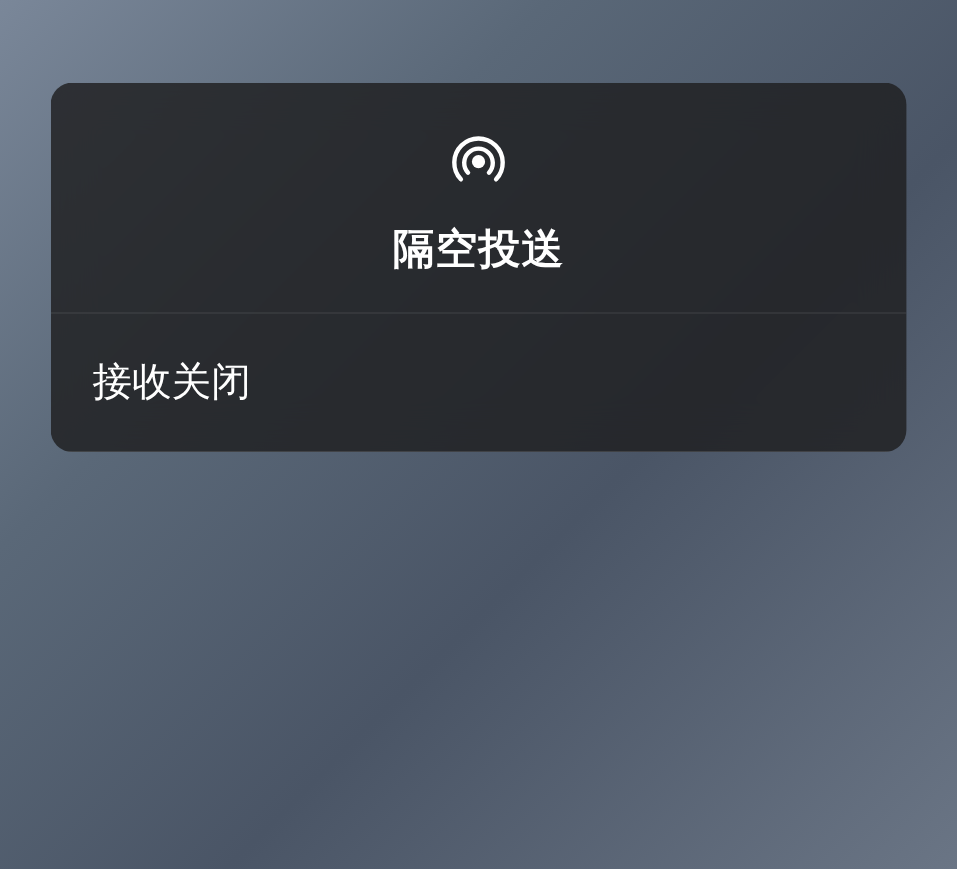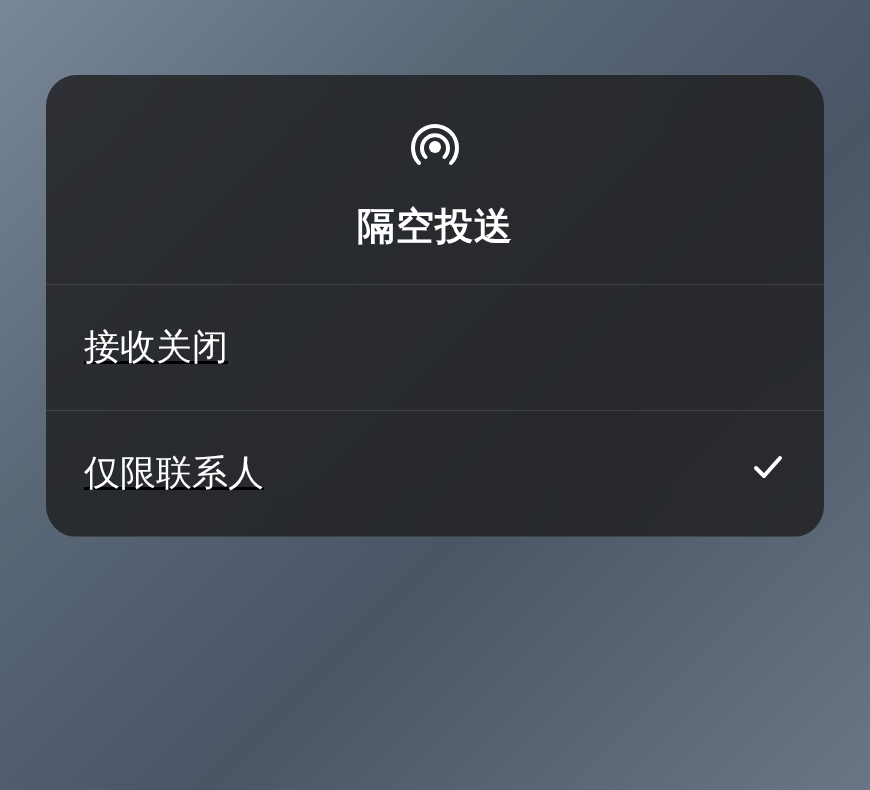--- a/index.html
+++ b/index.html
@@ -16,21 +16,21 @@
       display: flex;
       align-items: flex-start;
       justify-content: center;
       padding-top: 75px;
       overflow: hidden;
     }
 
     .panel {
       width: 778px;
       background: rgba(30, 30, 32, 0.82);
-      border-radius: 31px;
+      border-radius: 20px;
       overflow: hidden;
       backdrop-filter: blur(20px);
     }
 
     .header {
       display: flex;
       flex-direction: column;
       align-items: center;
       padding: 40px 0 32px 0;
       border-bottom: 1px solid rgba(255, 255, 255, 0.12);
@@ -52,26 +52,25 @@
       letter-spacing: 1px;
     }
 
     .options {
       display: flex;
       flex-direction: column;
     }
 
     .option {
       display: flex;
-      align-items: flex-start;
+      align-items: center;
       justify-content: space-between;
       padding: 38px 38px;
       border-bottom: 1px solid rgba(255, 255, 255, 0.12);
       cursor: pointer;
-      text-decoration: underline;
     }
 
     .option-label {
       color: #ffffff;
       font-size: 36px;
       font-weight: 400;
     }
 
     .checkmark {
       width: 36px;
@@ -105,25 +104,17 @@
 
     <div class="option">
       <span class="option-label">接收关闭</span>
       <span class="checkmark hidden">
         <svg width="34" height="34" viewBox="0 0 34 34" fill="none">
           <path d="M 5 18 L 13 26 L 29 8" stroke="#ffffff" stroke-width="4" fill="none" stroke-linecap="round" stroke-linejoin="round"></path>
         </svg>
       </span>
     </div>
 
-    <div class="option">
-      <span class="option-label">仅限联系人</span>
-      <span class="checkmark">
-        <svg width="34" height="34" viewBox="0 0 34 34" fill="none">
-          <path d="M 5 18 L 13 26 L 29 8" stroke="#ffffff" stroke-width="4" fill="none" stroke-linecap="round" stroke-linejoin="round"></path>
-        </svg>
-      </span>
-    </div>
 
 
   </div>
 
 </div>
 
 </body></html>

